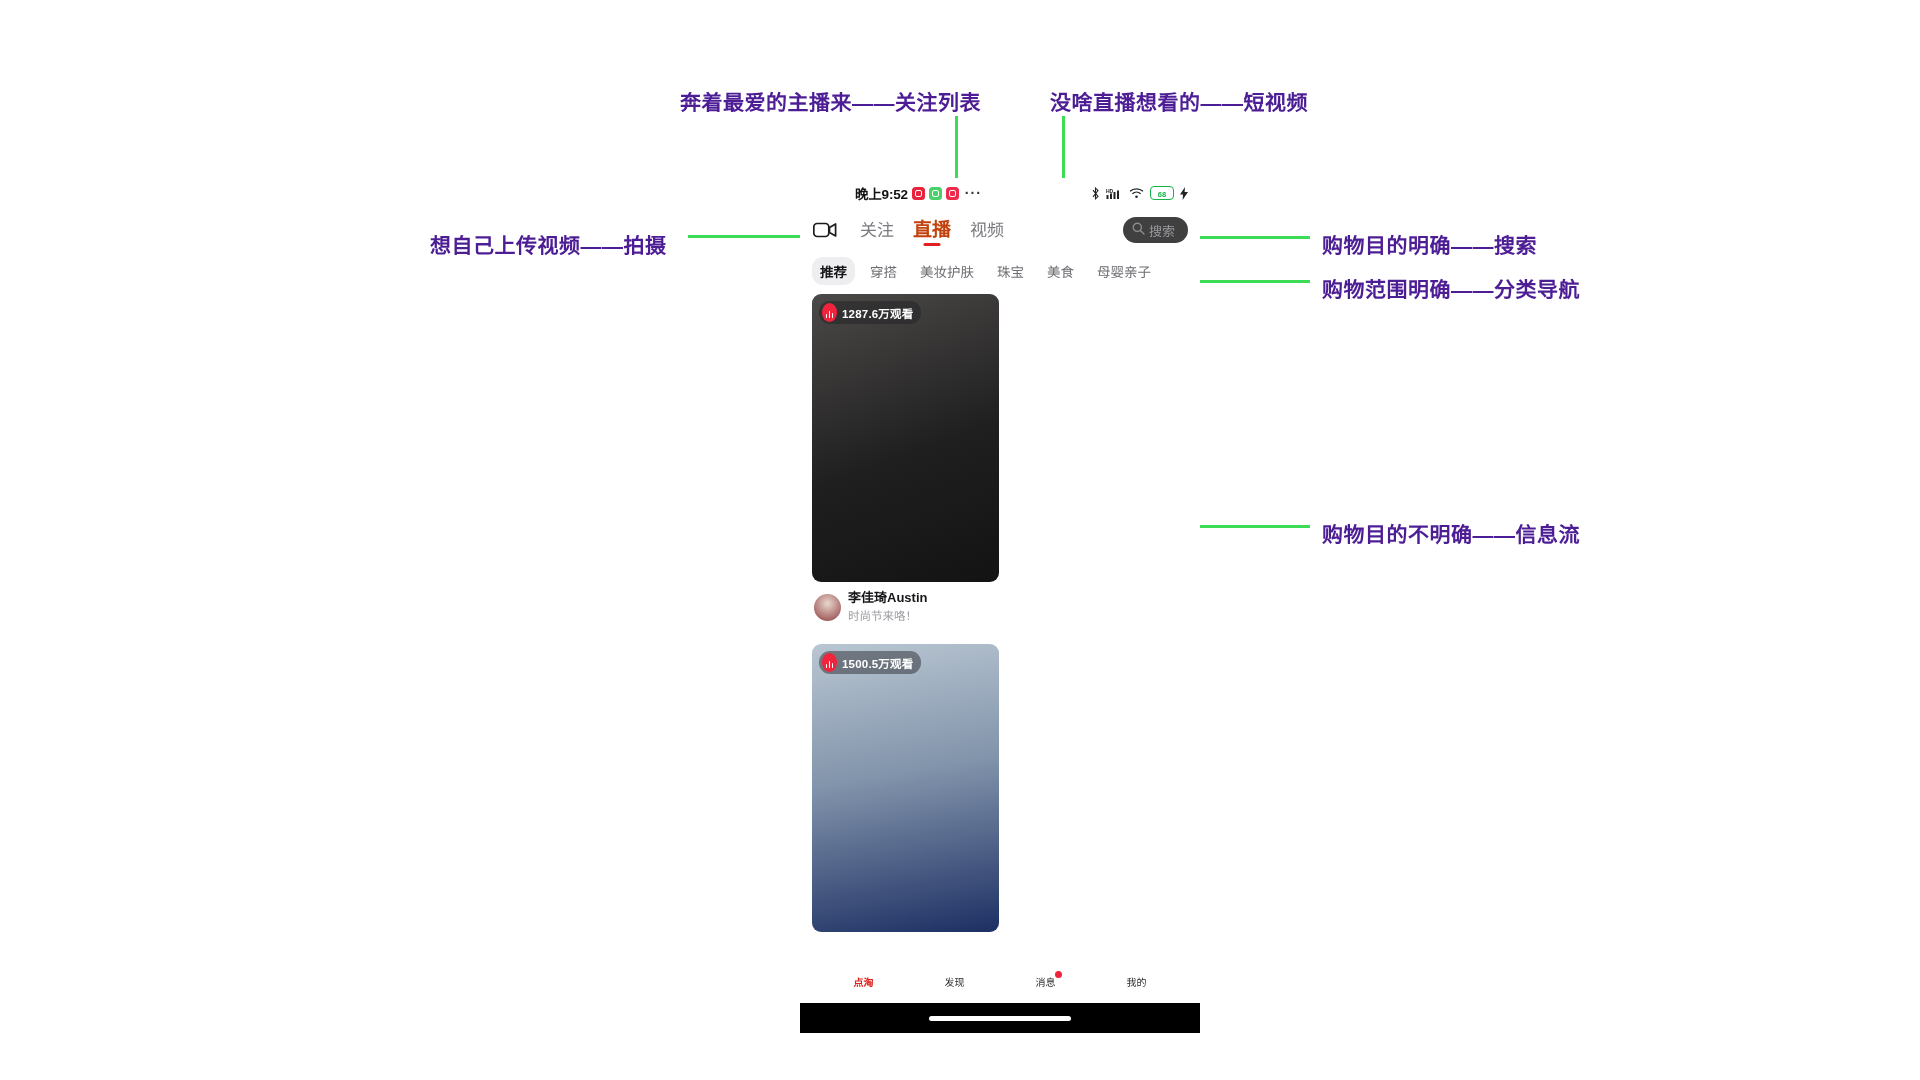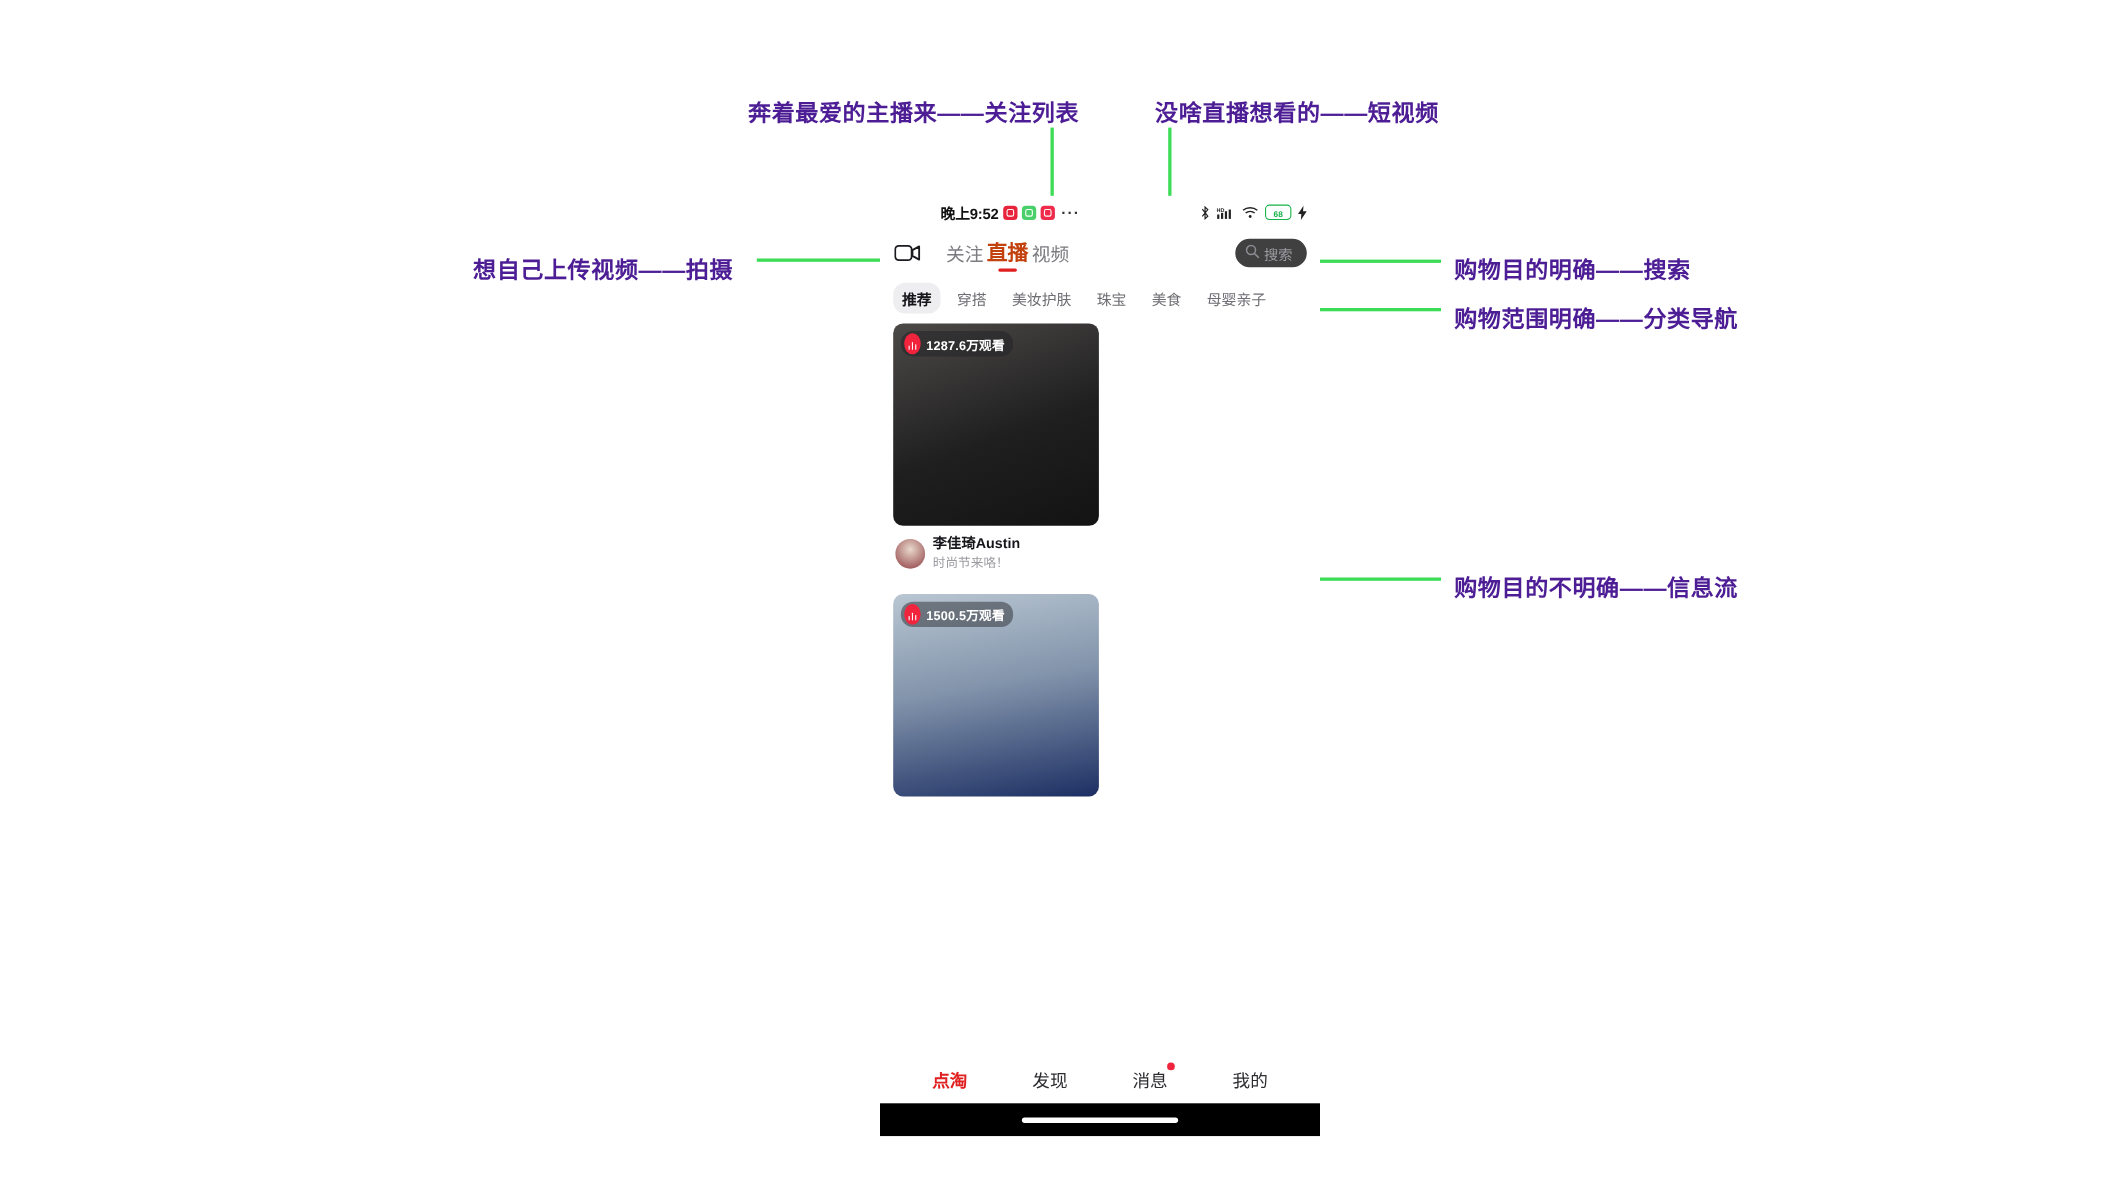--- a/index.html
+++ b/index.html
@@ -63,21 +63,21 @@
     display:flex;align-items:flex-end;justify-content:center;
     font-size:7.5px;color:#17b349;font-weight:700;
   }
 
   
   .topnav{
     height:44px;display:flex;align-items:center;
     padding:0 12px;gap:0;position:relative;
   }
   .cam-ic{width:26px;height:26px;display:flex;align-items:center;justify-content:center;}
-  .navtabs{display:flex;align-items:flex-end;gap:3px;margin-left:22px;}
+  .navtabs{display:flex;align-items:flex-end;gap:19px;margin-left:22px;}
   .navtab{
     font-size:17px;color:#7b7b80;position:relative;
     padding-bottom:5px;cursor:pointer;
   }
   .navtab.active{color:#c2410c;font-weight:700;font-size:19px;}
   .navtab.active .ul{
     position:absolute;left:50%;transform:translateX(-50%);
     bottom:0;width:17px;height:3px;border-radius:2px;background:#e02020;
   }
   .searchbox{
@@ -92,21 +92,21 @@
   .chip{
     font-size:13.5px;color:#6d6d73;
     padding:4px 8px;border-radius:11px;white-space:nowrap;cursor:pointer;
   }
   .chip.active{background:#eeeef0;color:#16161a;font-weight:700;}
 
   
   .feed{padding:0 12px;display:flex;flex-wrap:wrap;gap:9px 9px;}
   .card{width:187px;position:relative;}
   .thumb{
-    width:187px;height:184px;border-radius:9px;overflow:hidden;position:relative;
+    width:187px;height:288px;border-radius:9px;overflow:hidden;position:relative;
   }
   .viewbadge{
     position:absolute;left:7px;top:7px;z-index:4;
     display:flex;align-items:center;gap:5px;
     background:rgba(30,30,34,.46);
     border-radius:11px;padding:2px 8px 2px 3px;
   }
   .vb-ic{
     width:15px;height:15px;border-radius:50%;background:#f2233c;
     display:flex;align-items:flex-end;justify-content:center;gap:1.2px;padding-bottom:4px;
@@ -143,21 +143,21 @@
            white-space:nowrap;overflow:hidden;text-overflow:ellipsis;}
   .m-sub{font-size:11.5px;color:#9b9ba1;line-height:1.4;margin-top:2px;
          white-space:nowrap;overflow:hidden;text-overflow:ellipsis;}
 
   
   .tabbar{
     position:absolute;left:0;right:0;bottom:30px;height:44px;
     background:#fff;display:flex;align-items:center;
     justify-content:space-around;padding:0 18px;
   }
-  .tabitem{font-size:16px;color:#2c2c30;position:relative;cursor:pointer;}
+  .tabitem{font-size:10px;color:#2c2c30;position:relative;cursor:pointer;}
   .tabitem.active{color:#e02020;font-weight:700;}
   .tabdot{
     position:absolute;right:-6px;top:-3px;width:7px;height:7px;
     border-radius:50%;background:#f0243c;
   }
   .homebar{
     position:absolute;left:0;right:0;bottom:0;height:30px;background:#000;
     display:flex;align-items:center;justify-content:center;
   }
   .homebar span{width:142px;height:5px;border-radius:3px;background:#fff;display:block;}

